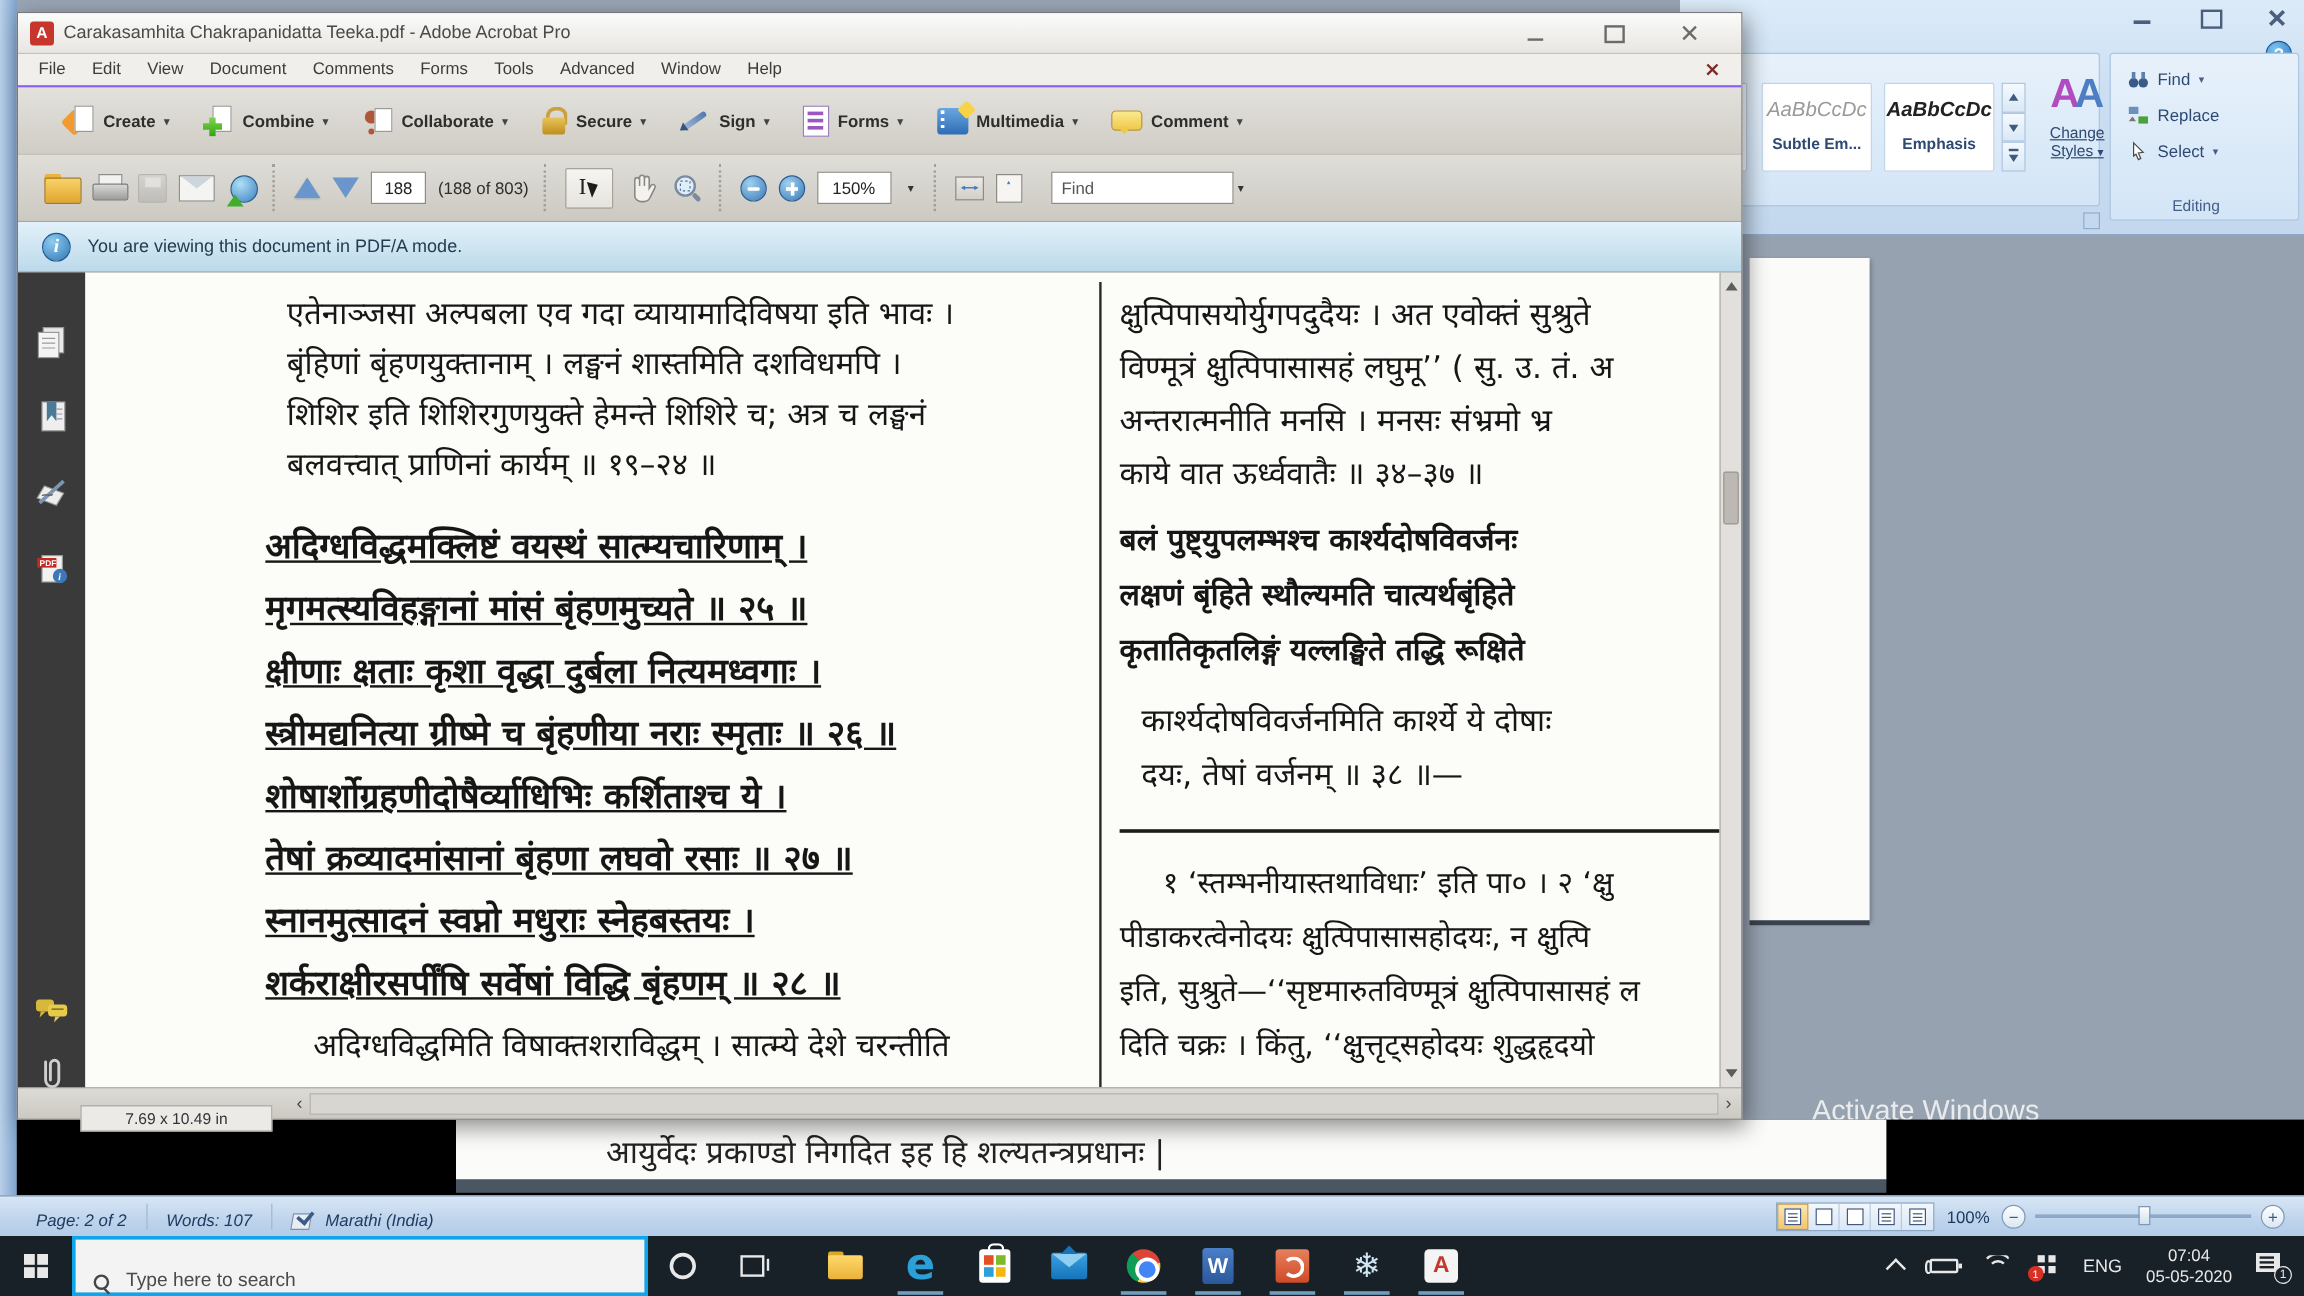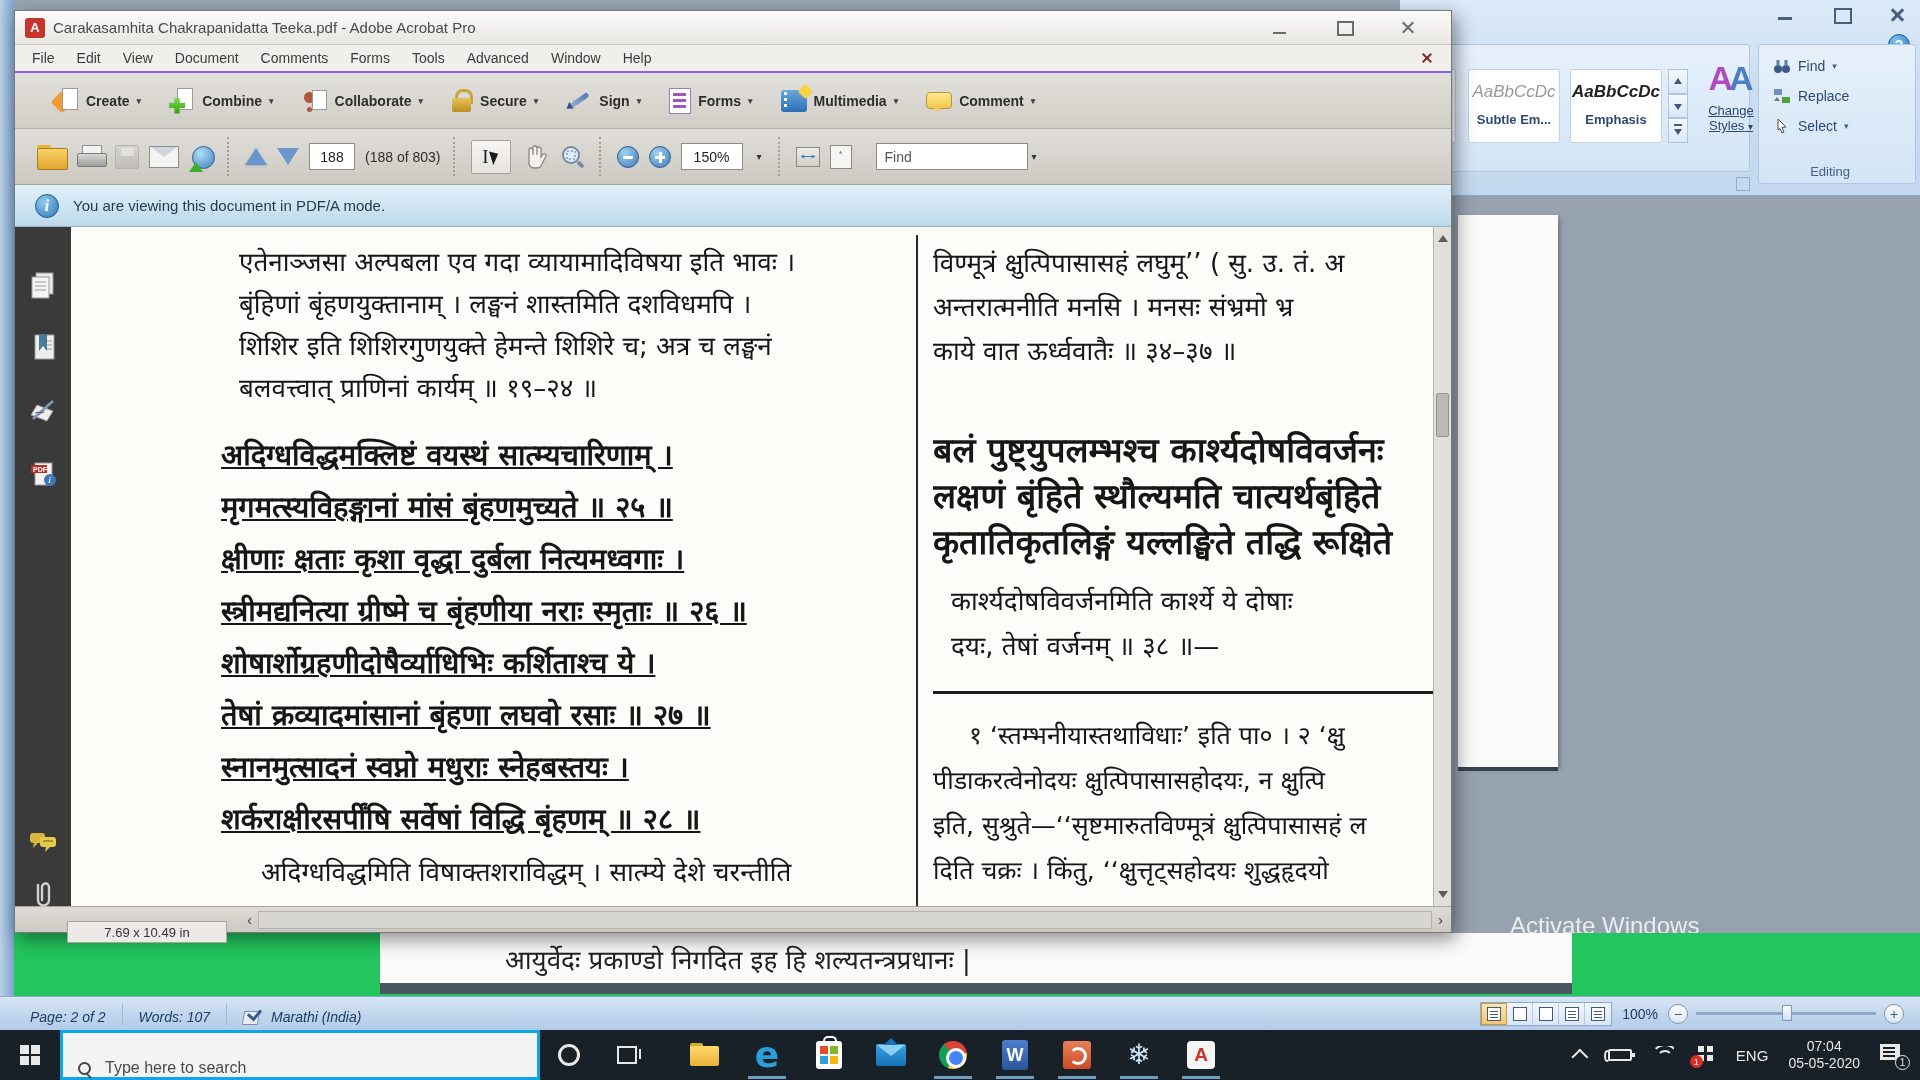--- a/index.html
+++ b/index.html
@@ -51,21 +51,21 @@
   .ed-group-label { position:absolute; left:0; right:14px; bottom:4px; text-align:center; font-size:13px; color:#44608a; }
   .dlg-launch { position:absolute; left:-22px; bottom:4px; width:14px; height:14px; border:1px solid #8fadcf; position:absolute; }
   .mini-ic { width:18px; height:18px; flex:none; }
 
   .word-right-backdrop { position:absolute; left:1452px; top:196px; width:468px; height:800px; background:#97a2b0; }
   .wr-pagestrip { position:absolute; left:6px; top:19px; width:100px; height:552px; background:#fbfbf9; box-shadow:2px 2px 4px rgba(0,0,0,.25); }
   .wr-pageline { position:absolute; left:6px; top:571px; width:100px; height:4px; background:#39434f; }
   .watermark { position:absolute; left:58px; top:716px; color:rgba(248,248,248,.85); }
   .wm1 { font-size:24px; } .wm2 { font-size:15px; color:rgba(240,240,240,.6); margin-top:8px; }
 
-  .word-bottom-backdrop { position:absolute; left:14px; top:933px; width:1906px; height:63px; background:#22c55e; }
+  .word-bottom-backdrop { position:absolute; left:14px; top:933px; width:1906px; height:63px; background:#000000; }
   .wb-page { position:absolute; left:366px; top:0; width:1192px; height:50px; background:#fbfbf9; overflow:hidden; }
   .wb-line { position:absolute; left:125px; top:8px; font-size:26px; color:#222; white-space:nowrap; font-family:"DejaVu Sans",sans-serif; }
   .wb-shadow { position:absolute; left:366px; top:50px; width:1192px; height:11px; background:#4b5663; }
 
   .word-statusbar { position:absolute; left:0; top:996px; width:1920px; height:34px;
     background:linear-gradient(#d8e6f5,#bed4ec 60%,#b3cce8); border-top:1px solid #8ea9c8;
     display:flex; align-items:center; font-size:14px; color:#1f3b62; }
   .ws-left { display:flex; align-items:center; gap:0; margin-left:14px; }
   .ws-item { padding:0 16px; border-right:1px solid #9fb8d4; height:22px; display:flex; align-items:flex-end; gap:8px;font-style:italic; }
   .ws-item:last-child { border-right:none; }
@@ -187,21 +187,21 @@
   .sb-ic { position:absolute; left:12px; width:32px; height:32px; }
   .ac-docwrap { flex:1; position:relative; background:#a9a7a4; overflow:hidden; }
   .pdf-page { position:absolute; left:0; top:0; right:18px; bottom:0; background:#fcfcf8; overflow:hidden; }
   .col-div { position:absolute; left:845px; top:8px; bottom:0; width:2px; background:#2a2a2a; }
   .dcol { position:absolute; overflow:hidden; white-space:nowrap; color:#161616; font-family:"DejaVu Sans",sans-serif; }
   .dline { white-space:nowrap; }
   .col-left-a { left:168px; top:14px; width:676px; font-size:26px; line-height:42px; }
   .col-left-b { left:150px; top:202px; width:694px; font-size:29px; font-weight:600; line-height:52px;text-decoration:underline; }
   .col-left-c { left:190px; top:624px; width:654px; font-size:26px; line-height:42px; }
   .col-right-d { left:862px; top:14px; right:0; font-size:26px; line-height:44px; }
-  .col-right-e { left:862px; top:200px; right:0; font-size:34px; font-weight:600; line-height:46px; }
+  .col-right-e { left:862px; top:200px; right:0; font-size:25px; font-weight:600; line-height:46px; }
   .col-right-f { left:880px; top:352px; right:0; font-size:26px; line-height:45px; }
   .foot-rule { position:absolute; left:862px; top:464px; width:560px; height:3px; background:#1d1d1d; }
   .col-right-g { left:862px; top:486px; right:0; font-size:25px; line-height:45px; }
   .col-right-g .dline:first-child { padding-left:36px; }
 
   .ac-vscroll { position:absolute; right:0; top:0; bottom:0; width:18px; background:#e2e0dc; border-left:1px solid #b5b2ab; }
   .vs-up,.vs-dn { position:absolute; left:4px; width:0; height:0; border-left:5px solid transparent; border-right:5px solid transparent; }
   .vs-up { top:8px; border-bottom:7px solid #5d5d5b; }
   .vs-dn { bottom:8px; border-top:7px solid #5d5d5b; }
   .vs-thumb { position:absolute; left:2px; top:166px; width:13px; height:44px; background:#bcb9b4; border:1px solid #98948c; border-radius:2px; }
@@ -554,20 +554,21 @@
               <div class="dline">शोषार्शोग्रहणीदोषैर्व्याधिभिः कर्शिताश्च ये ।</div>
               <div class="dline">तेषां क्रव्यादमांसानां बृंहणा लघवो रसाः ॥ २७ ॥</div>
               <div class="dline">स्नानमुत्सादनं स्वप्नो मधुराः स्नेहबस्तयः ।</div>
               <div class="dline">शर्कराक्षीरसर्पींषि सर्वेषां विद्धि बृंहणम् ॥ २८ ॥</div>
             </div>
           <div class="dcol col-left-c">
               <div class="dline">अदिग्धविद्धमिति विषाक्तशराविद्धम् । सात्म्ये देशे चरन्तीति</div>
             </div>
           <div class="col-div"></div>
           <div class="dcol col-right-d">
+              <div class="dline">क्षुत्पिपासयोर्युगपदुदैयः । अत एवोक्तं सुश्रुते</div>
               <div class="dline">विण्मूत्रं क्षुत्पिपासासहं लघुमू’’ ( सु. उ. तं. अ</div>
               <div class="dline">अन्तरात्मनीति मनसि । मनसः संभ्रमो भ्र</div>
               <div class="dline">काये वात ऊर्ध्ववातैः ॥ ३४–३७ ॥</div>
             </div>
           <div class="dcol col-right-e">
               <div class="dline">बलं पुष्ट्युपलम्भश्च कार्श्यदोषविवर्जनः</div>
               <div class="dline">लक्षणं बृंहिते स्थौल्यमति चात्यर्थबृंहिते</div>
               <div class="dline">कृतातिकृतलिङ्गं यल्लङ्घिते तद्धि रूक्षिते</div>
             </div>
           <div class="dcol col-right-f">

